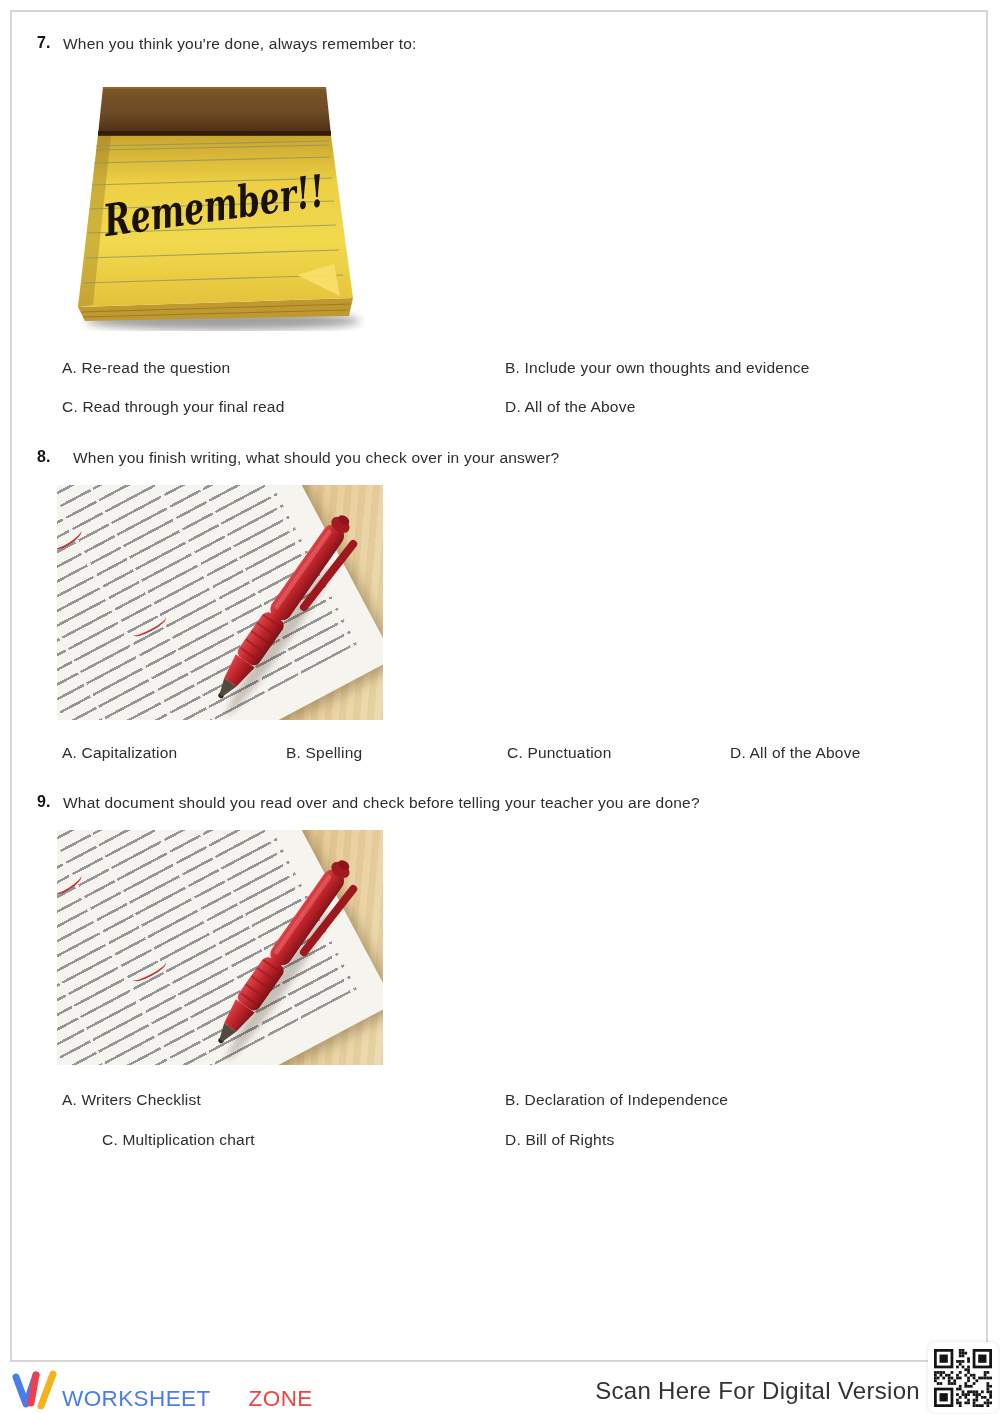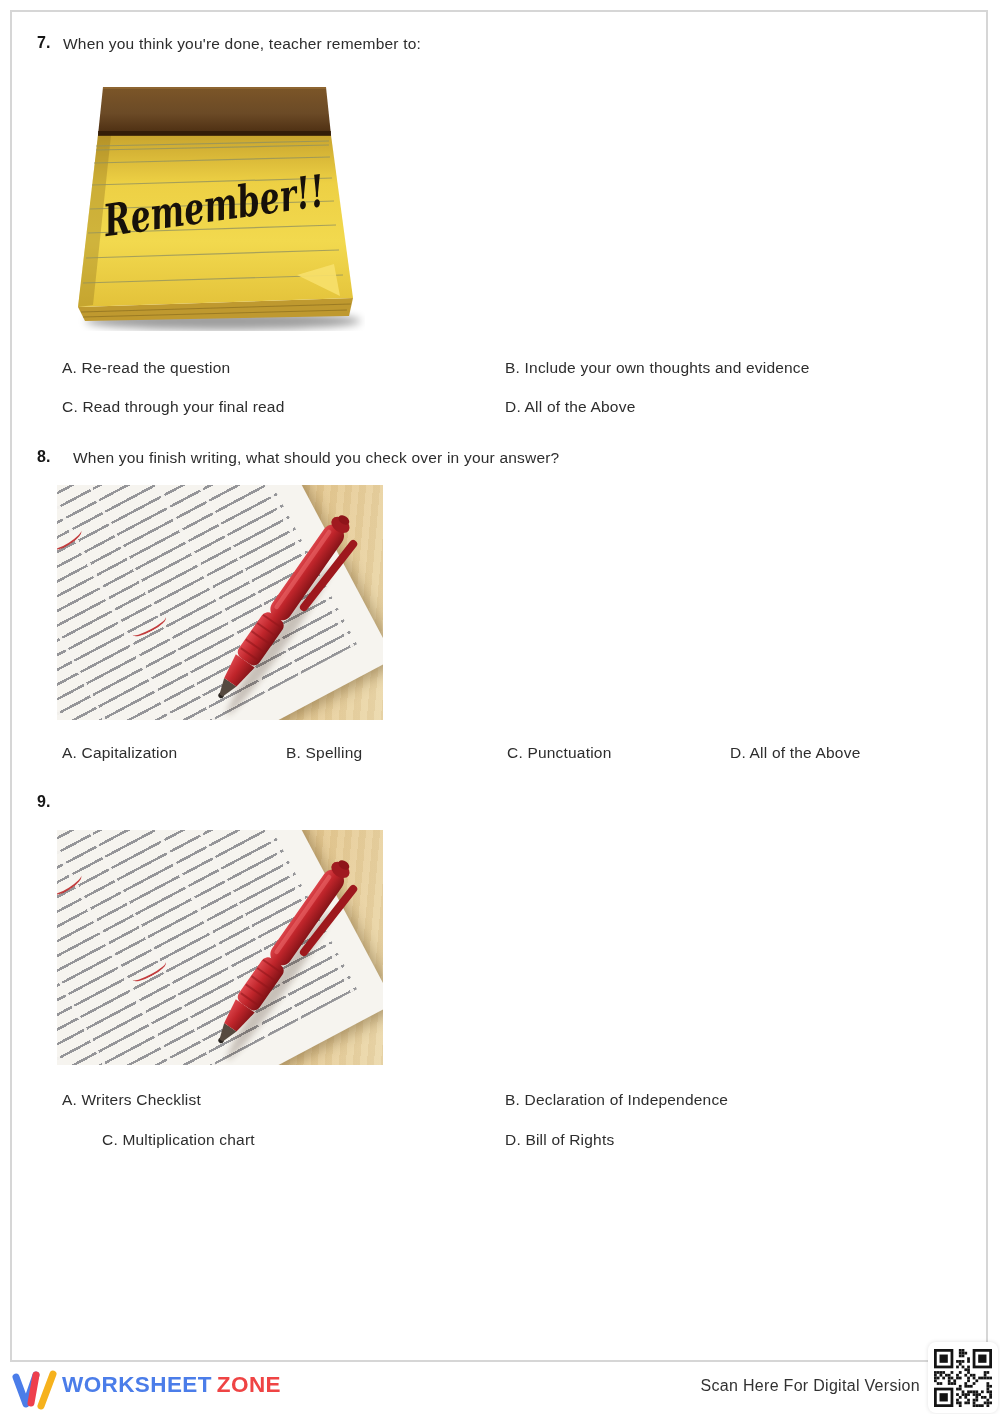--- a/index.html
+++ b/index.html
@@ -25,36 +25,36 @@
          padding:30px 26px;box-sizing:border-box;}
   .photo .paper-lines{width:100%;height:100%;
          background:
            repeating-linear-gradient(90deg, rgba(246,244,240,0) 0 23px, rgba(246,244,240,.95) 23px 27px,
              rgba(246,244,240,0) 27px 61px, rgba(246,244,240,.95) 61px 64px, rgba(246,244,240,0) 64px 97px),
            repeating-linear-gradient(0deg, rgba(70,72,82,.55) 0 2.5px, transparent 2.5px 13px);}
   .photo .rmark{position:absolute;border-bottom:2px solid rgba(185,28,30,.85);border-radius:50%;}
   .pen-svg{position:absolute;left:0;top:0;width:326px;height:235px;}
 
   
-  .brand{position:absolute;left:62px;top:1372px;height:40px;display:flex;align-items:flex-start;
-         font-weight:700;font-size:22.5px;letter-spacing:.4px;}
+  .brand{position:absolute;left:62px;top:1372px;height:40px;display:flex;align-items:flex-end;
+         font-weight:400;font-size:22.5px;letter-spacing:.4px;gap:33px;}
   .brand .w1{color:#4b7de9;} .brand .w2{color:#ef4444;margin-left:5px;}
   .w-icon{position:absolute;left:12px;top:1370px;width:46px;height:40px;}
-  .scan-text{position:absolute;right:80px;top:1377px;font-size:16px;color:#323232;letter-spacing:.3px;}
+  .scan-text{position:absolute;right:80px;top:1377px;font-size:24px;color:#323232;letter-spacing:.3px;}
   .qr-card{position:absolute;left:928px;top:1342px;width:70px;height:71px;background:#fff;
          border-radius:8px;box-shadow:0 0 4px rgba(0,0,0,.12);display:flex;align-items:center;justify-content:center;}
 </style>
 </head>
 <body>
 
 <div class="page">
   <div class="page-border"></div>
 
   <span class="qnum" style="left:37px;top:34px;">7.</span>
-  <span class="qtext" style="left:63px;top:35px;">When you think you're done, teacher remember to:</span>
+  <span class="qtext" style="left:63px;top:35px;">When you think you're done, always remember to:</span>
 
   <div class="notepad">
     <svg viewBox="0 0 290 248" width="290" height="248">
       <defs>
         <linearGradient id="brownGrad" x1="0" y1="0" x2="0" y2="1">
           <stop offset="0" stop-color="#7c5628"></stop>
             <stop offset=".55" stop-color="#6b4a26"></stop>
             <stop offset="1" stop-color="#4a2c10"></stop>
         </linearGradient>
         <linearGradient id="yellowGrad" x1="0" y1="0" x2="0" y2="1">
@@ -145,20 +145,21 @@
       </g>
     </svg>
   </div>
 
   <span class="opt" style="left:62px;top:744px;">A. Capitalization</span>
   <span class="opt" style="left:286px;top:744px;">B. Spelling</span>
   <span class="opt" style="left:507px;top:744px;">C. Punctuation</span>
   <span class="opt" style="left:730px;top:744px;">D. All of the Above</span>
 
   <span class="qnum" style="left:37px;top:793px;">9.</span>
+  <span class="qtext" style="left:63px;top:794px;">What document should you read over and check before telling your teacher you are done?</span>
 
   <div class="photo" style="left:57px;top:830px;">
     <div class="paper">
       <div class="paper-lines"></div>
       <i class="rmark" style="left:220px;top:95px;width:34px;height:10px;transform:rotate(-4deg);"></i>
 
       <i class="rmark" style="left:250px;top:210px;width:38px;height:10px;"></i>
 
     </div>
     <svg class="pen-svg" viewBox="0 0 326 235">

